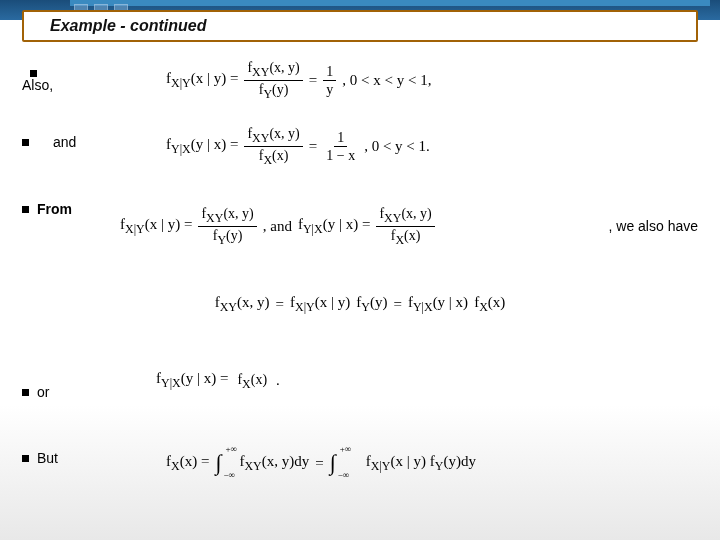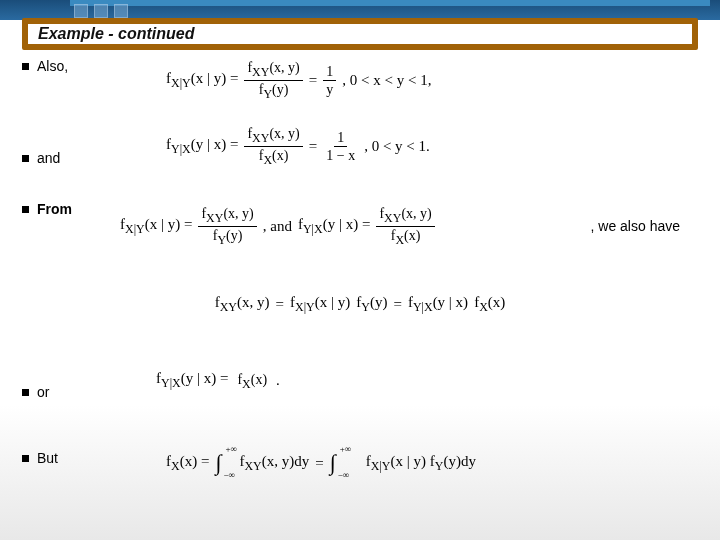--- a/index.html
+++ b/index.html
@@ -27,30 +27,30 @@
   }
   .deco-square {
     position: absolute;
     top: 4px;
     width: 14px; height: 14px;
     background: rgba(120,170,210,0.55);
     border: 1px solid rgba(200,220,240,0.4);
   }
   .title-box {
     position: absolute;
-    top: 18px;
+    top: 10px;
     left: 22px;
     right: 22px;
     height: 32px;
     background: #ffffff;
-    border: 6px solid #a16207;
+    border: 2px solid #a16207;
     border-radius: 2px;
     display: flex;
     align-items: center;
-    padding-left: 10px;
+    padding-left: 26px;
     z-index: 2;
   }
   .title-box span {
     font-weight: bold;
     font-style: italic;
     font-size: 16px;
     color: #111;
   }
   .content {
     position: absolute;
@@ -97,27 +97,27 @@
     vertical-align: middle;
     font-size: 14px;
     line-height: 1.1;
   }
   .frac .num { border-bottom: 1px solid #000; padding: 0 3px 1px 3px; }
   .frac .den { padding: 1px 3px 0 3px; }
   sub { font-size: 12px; }
   .intsym { font-size: 22px; position: relative; }
   .int-lim-top { font-size: 9px; position: absolute; top: -6px; left: 10px; }
   .int-lim-bot { font-size: 9px; position: absolute; bottom: -4px; left: 8px; }
-  .r1 { position:absolute; top: 0; }
+  .r1 { position:absolute; top: 12px; flex-direction: column; }
   .m1 { position:absolute; top: 2px; left: 120px; }
-  .r2 { position:absolute; top: 92px; }
+  .r2 { position:absolute; top: 76px; gap: 16px; }
   .m2 { position:absolute; top: 68px; left: 120px; }
   .r3 { position:absolute; top: 143px; font-weight: bold; }
   .m3 { position:absolute; top: 148px; left: 74px; }
-  .tail3 { position:absolute; top: 160px; right: 18px; }
+  .tail3 { position:absolute; top: 160px; right: 0; }
   .m4 { position:absolute; top: 236px; left: 0; right: 0; }
   .r5 { position:absolute; top: 326px; }
   .m5 { position:absolute; top: 312px; left: 110px; }
   .r6 { position:absolute; top: 392px; }
   .m6 { position:absolute; top: 392px; left: 120px; }
 </style>
 </head>
 <body>
 
 <div class="top-deco">

